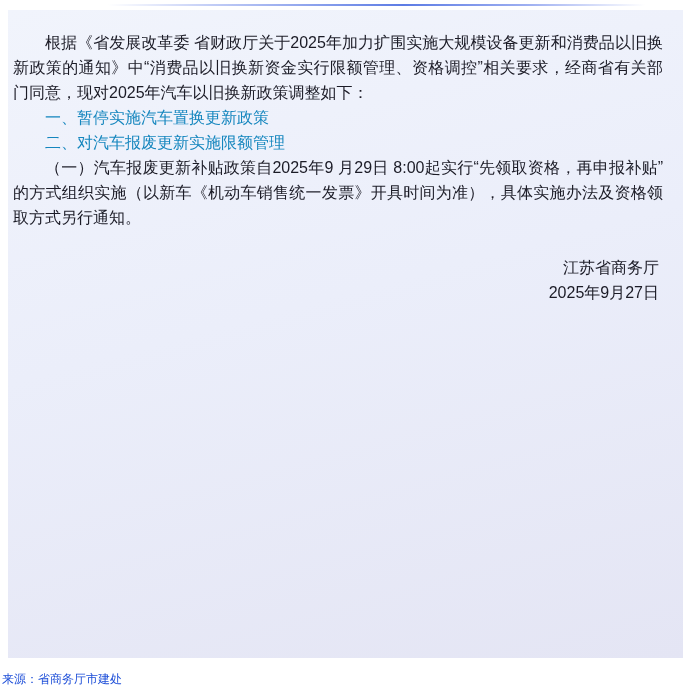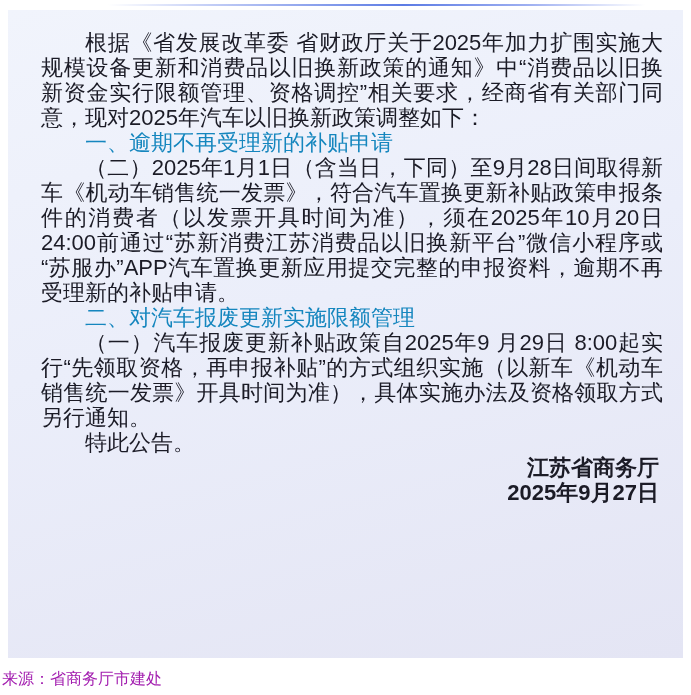--- a/index.html
+++ b/index.html
@@ -28,65 +28,63 @@
       rgba(125,148,236,0.75) 78%,
       rgba(150,170,242,0) 100%);
   }
   .notice-card {
     position: absolute;
     top: 10px;
     left: 8px;
     width: 675px;
     height: 648px;
     box-sizing: border-box;
-    padding: 20px 20px 0 33px;
+    padding: 20px 20px 0 5px;
     background: linear-gradient(165deg, #f1f4fc 0%, #ebeefa 45%, #e4e5f4 100%);
     color: #1b1b26;
-    font-size: 22px;
+    font-size: 16px;
     line-height: 25px;
   }
   .para {
     margin: 0;
     text-indent: 2em;
     text-align: justify;
   }
   .para.heading {
     color: #1586be;
   }
   .signature {
+    margin-top: 25px;
     text-align: right;
     padding-right: 4px;
-    font-weight: bold;
   }
   .signature div {
     line-height: 25px;
   }
   .source {
     position: absolute;
     top: 669px;
     left: 2px;
-    font-size: 16px;
+    font-size: 12px;
     line-height: 20px;
-    color: #a21caf;
+    color: #1d4ed8;
   }
 </style>
 </head>
 <body>
 
 <div class="page">
 
   <div class="top-rule"></div>
 
   <div class="notice-card">
     <p class="para">根据《省发展改革委 省财政厅关于2025年加力扩围实施大规模设备更新和消费品以旧换新政策的通知》中“消费品以旧换新资金实行限额管理、资格调控”相关要求，经商省有关部门同意，现对2025年汽车以旧换新政策调整如下：</p>
-    <p class="para heading">一、逾期不再受理新的补贴申请</p>
-    <p class="para">（二）2025年1月1日（含当日，下同）至9月28日间取得新车《机动车销售统一发票》，符合汽车置换更新补贴政策申报条件的消费者（以发票开具时间为准），须在2025年10月20日24:00前通过“苏新消费江苏消费品以旧换新平台”微信小程序或“苏服办”APP汽车置换更新应用提交完整的申报资料，逾期不再受理新的补贴申请。</p>
+    <p class="para heading">一、暂停实施汽车置换更新政策</p>
     <p class="para heading">二、对汽车报废更新实施限额管理</p>
     <p class="para">（一）汽车报废更新补贴政策自2025年9 月29日 8:00起实行“先领取资格，再申报补贴”的方式组织实施（以新车《机动车销售统一发票》开具时间为准），具体实施办法及资格领取方式另行通知。</p>
-    <p class="para">特此公告。</p>
 
     <div class="signature">
       <div>江苏省商务厅</div>
       <div>2025年9月27日</div>
     </div>
   </div>
 
   <div class="source">来源：省商务厅市建处</div>
 
 </div>

